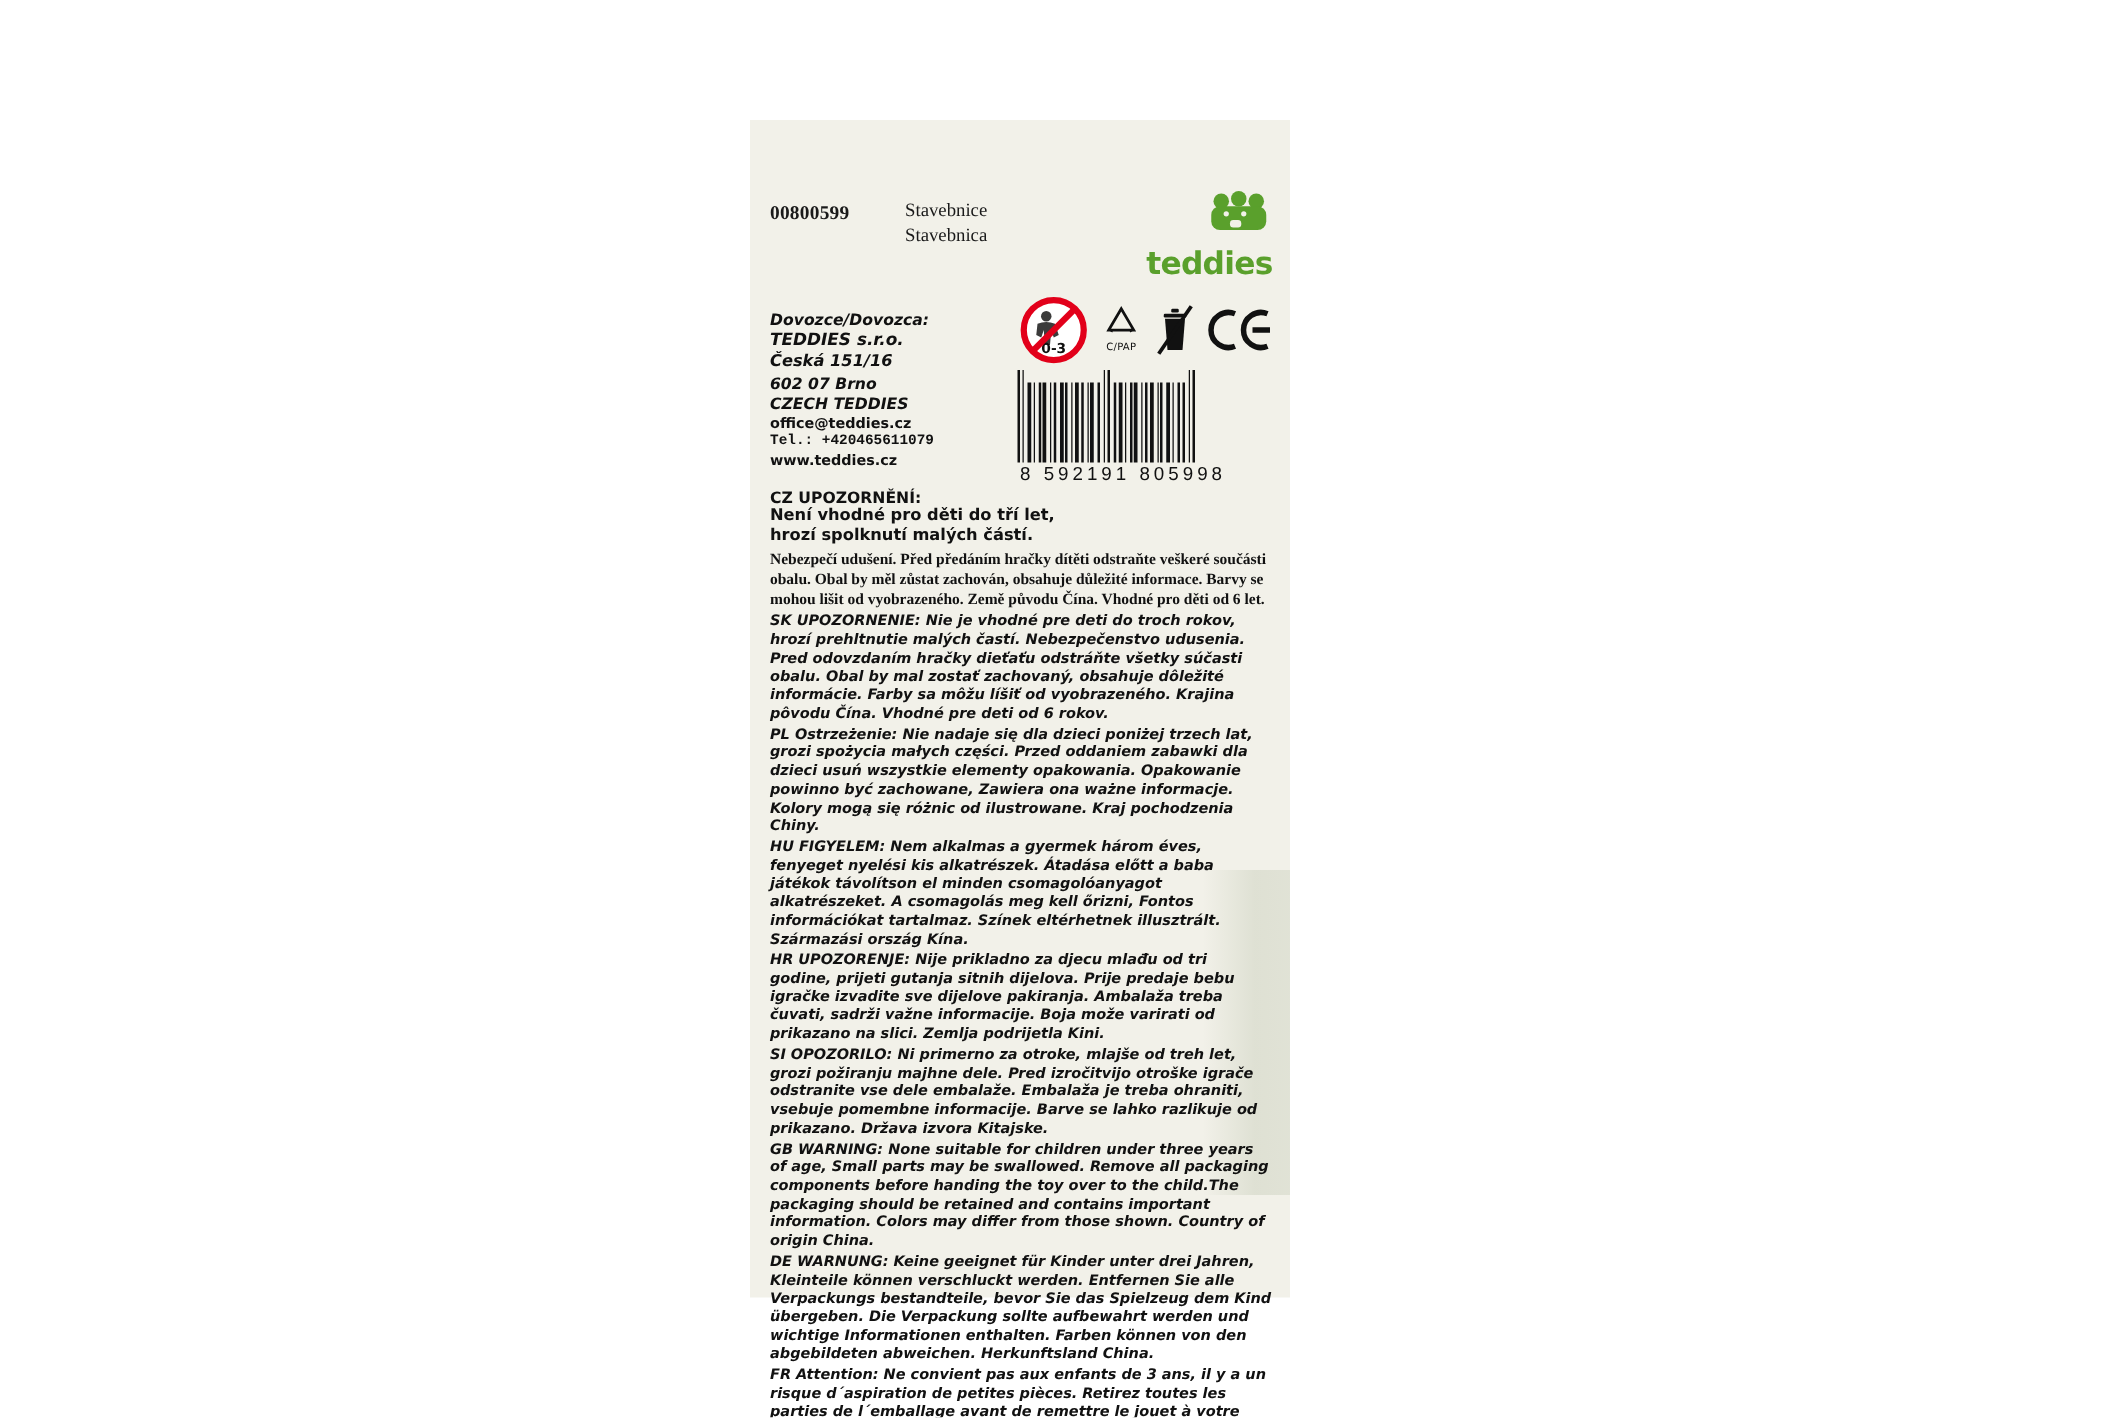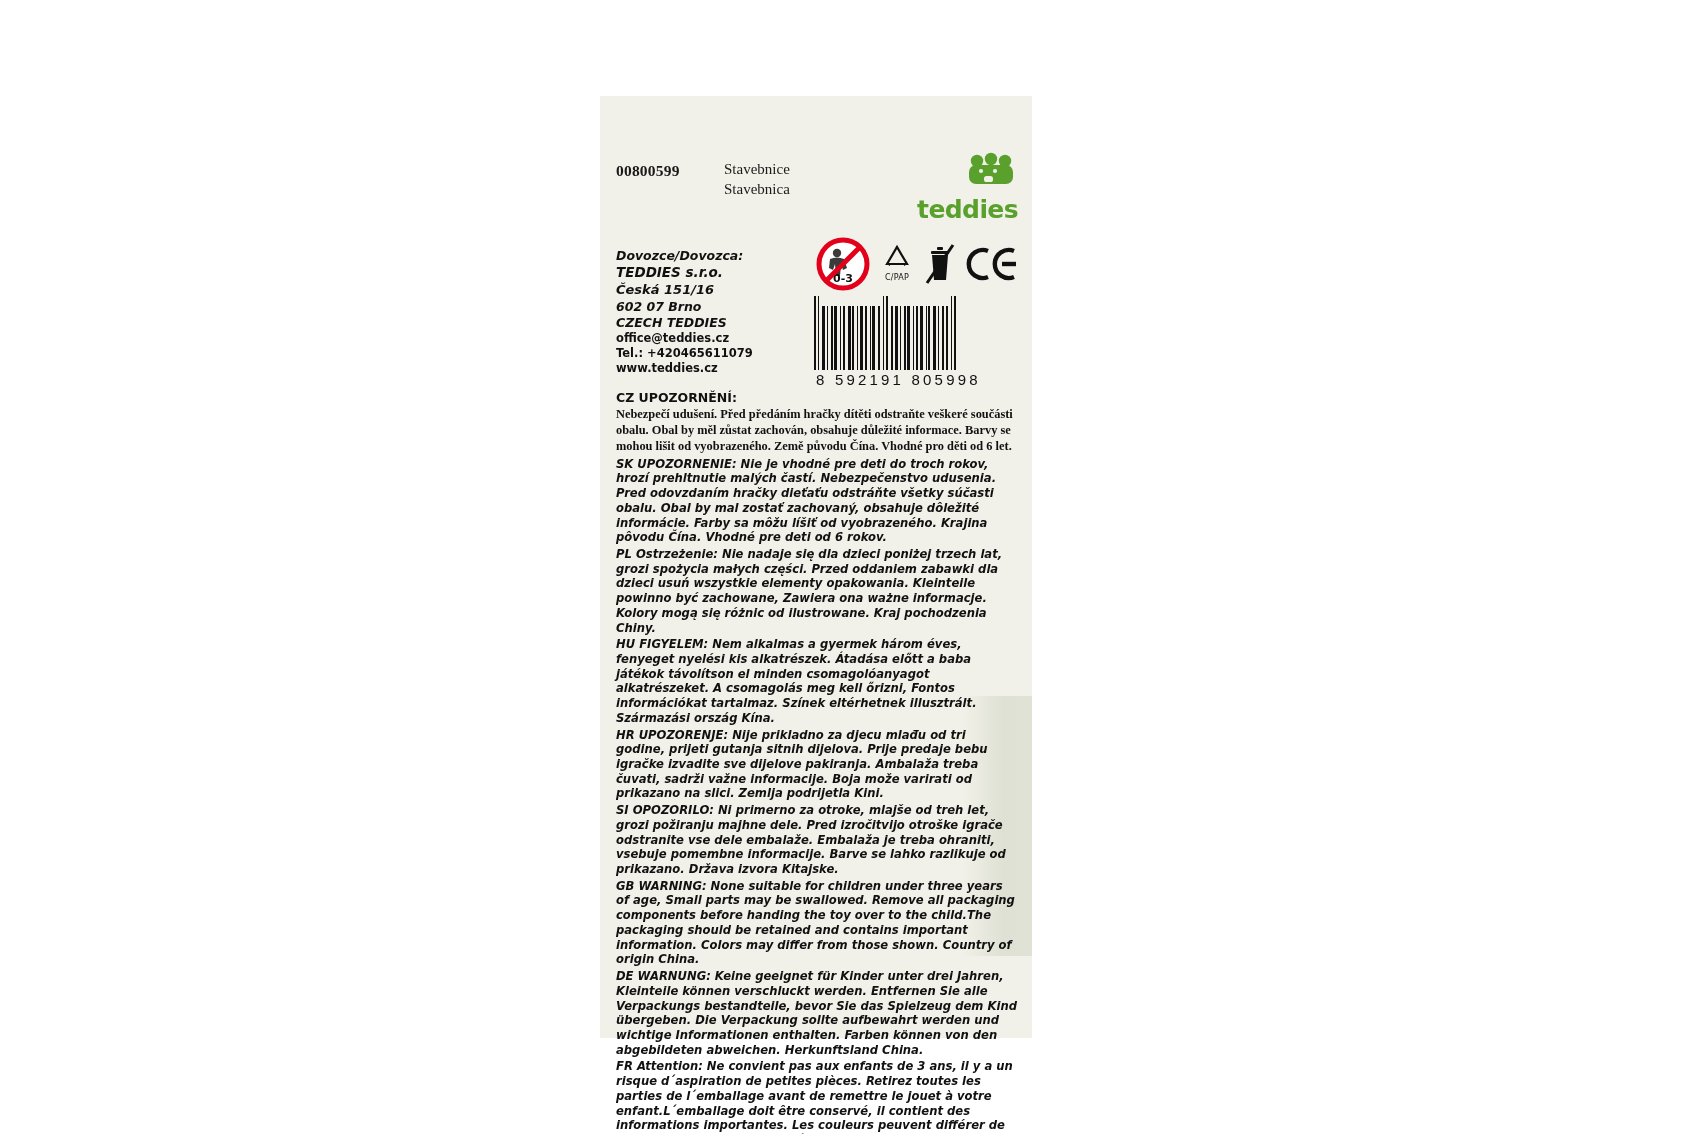--- a/index.html
+++ b/index.html
@@ -98,21 +98,21 @@
     font-size: 11.5px;
     color: #111;
     line-height: 1.30;
   }
   .address .l1 { font-style: italic; font-weight: bold; font-size: 12.5px; }
   .address .l2 { font-style: italic; font-weight: bold; font-size: 13.5px; }
   .address .l3 { font-style: italic; font-weight: bold; font-size: 13px; }
   .address .l4 { font-style: italic; font-weight: bold; font-size: 12.5px; }
   .address .l5 { font-style: italic; font-weight: bold; font-size: 12.5px; }
   .address .l6 { font-weight: bold; font-size: 11.5px; }
-  .address .l7 { font-weight: bold; font-size: 11.5px; }
+  .address .l7 { font-weight: bold; font-size: 11.5px; font-family: Liberation Mono, monospace; }
   .address .l8 { font-weight: bold; font-size: 11.5px; }
 
   .symbols-barcode {
     flex: 1;
     padding-left: 8px;
   }
   .symbols {
     display: flex;
     align-items: center;
     gap: 10px;
@@ -323,23 +323,25 @@
               <span class="b" style="width:1px;height:74px;margin-left:3px"></span>
                 <span class="b" style="width:2px;height:74px;margin-left:2px"></span>
             </div>
             <div class="barcode-digits">8 592191 805998</div>
           </div>
         </div>
       </div>
 
       <div class="warn-block">
         <div class="cz-head">CZ UPOZORNĚNÍ:</div>
+        <div class="cz-big" style="white-space:pre-line">Není vhodné pro děti do tří let,
+hrozí spolknutí malých částí.</div>
         <div class="cz-body">Nebezpečí udušení. Před předáním hračky dítěti odstraňte veškeré součásti obalu. Obal by měl zůstat zachován, obsahuje důležité informace. Barvy se mohou lišit od vyobrazeného. Země původu Čína. Vhodné pro děti od 6 let.</div>
         <div class="para">SK UPOZORNENIE: Nie je vhodné pre deti do troch rokov, hrozí prehltnutie malých častí. Nebezpečenstvo udusenia. Pred odovzdaním hračky dieťaťu odstráňte všetky súčasti obalu. Obal by mal zostať zachovaný, obsahuje dôležité informácie. Farby sa môžu líšiť od vyobrazeného. Krajina pôvodu Čína. Vhodné pre deti od 6 rokov.</div>
-        <div class="para">PL Ostrzeżenie: Nie nadaje się dla dzieci poniżej trzech lat, grozi spożycia małych części. Przed oddaniem zabawki dla dzieci usuń wszystkie elementy opakowania. Kleinteile powinno być zachowane, Zawiera ona ważne informacje. Kolory mogą się różnic od ilustrowane. Kraj pochodzenia Chiny.</div>
+        <div class="para">PL Ostrzeżenie: Nie nadaje się dla dzieci poniżej trzech lat, grozi spożycia małych części. Przed oddaniem zabawki dla dzieci usuń wszystkie elementy opakowania. Opakowanie powinno być zachowane, Zawiera ona ważne informacje. Kolory mogą się różnic od ilustrowane. Kraj pochodzenia Chiny.</div>
         <div class="para">HU FIGYELEM: Nem alkalmas a gyermek három éves, fenyeget nyelési kis alkatrészek. Átadása előtt a baba játékok távolítson el minden csomagolóanyagot alkatrészeket. A csomagolás meg kell őrizni, Fontos információkat tartalmaz. Színek eltérhetnek illusztrált. Származási ország Kína.</div>
         <div class="para">HR UPOZORENJE: Nije prikladno za djecu mlađu od tri godine, prijeti gutanja sitnih dijelova. Prije predaje bebu igračke izvadite sve dijelove pakiranja. Ambalaža treba čuvati, sadrži važne informacije. Boja može varirati od prikazano na slici. Zemlja podrijetla Kini.</div>
         <div class="para">SI OPOZORILO: Ni primerno za otroke, mlajše od treh let, grozi požiranju majhne dele. Pred izročitvijo otroške igrače odstranite vse dele embalaže. Embalaža je treba ohraniti, vsebuje pomembne informacije. Barve se lahko razlikuje od prikazano. Država izvora Kitajske.</div>
         <div class="para">GB WARNING: None suitable for children under three years of age, Small parts may be swallowed. Remove all packaging components before handing the toy over to the child.The packaging should be retained and contains important information. Colors may differ from those shown. Country of origin China.</div>
         <div class="para">DE WARNUNG: Keine geeignet für Kinder unter drei Jahren, Kleinteile können verschluckt werden. Entfernen Sie alle Verpackungs bestandteile, bevor Sie das Spielzeug dem Kind übergeben. Die Verpackung sollte aufbewahrt werden und wichtige Informationen enthalten. Farben können von den abgebildeten abweichen. Herkunftsland China.</div>
         <div class="para">FR Attention: Ne convient pas aux enfants de 3 ans, il y a un risque d´aspiration de petites pièces. Retirez toutes les parties de l´emballage avant de remettre le jouet à votre enfant.L´emballage doit être conservé, il contient des informations importantes. Les couleurs peuvent différer de celles présentées, le pays d´origine est la Chine.</div>
 
       </div>
 
     </div>

